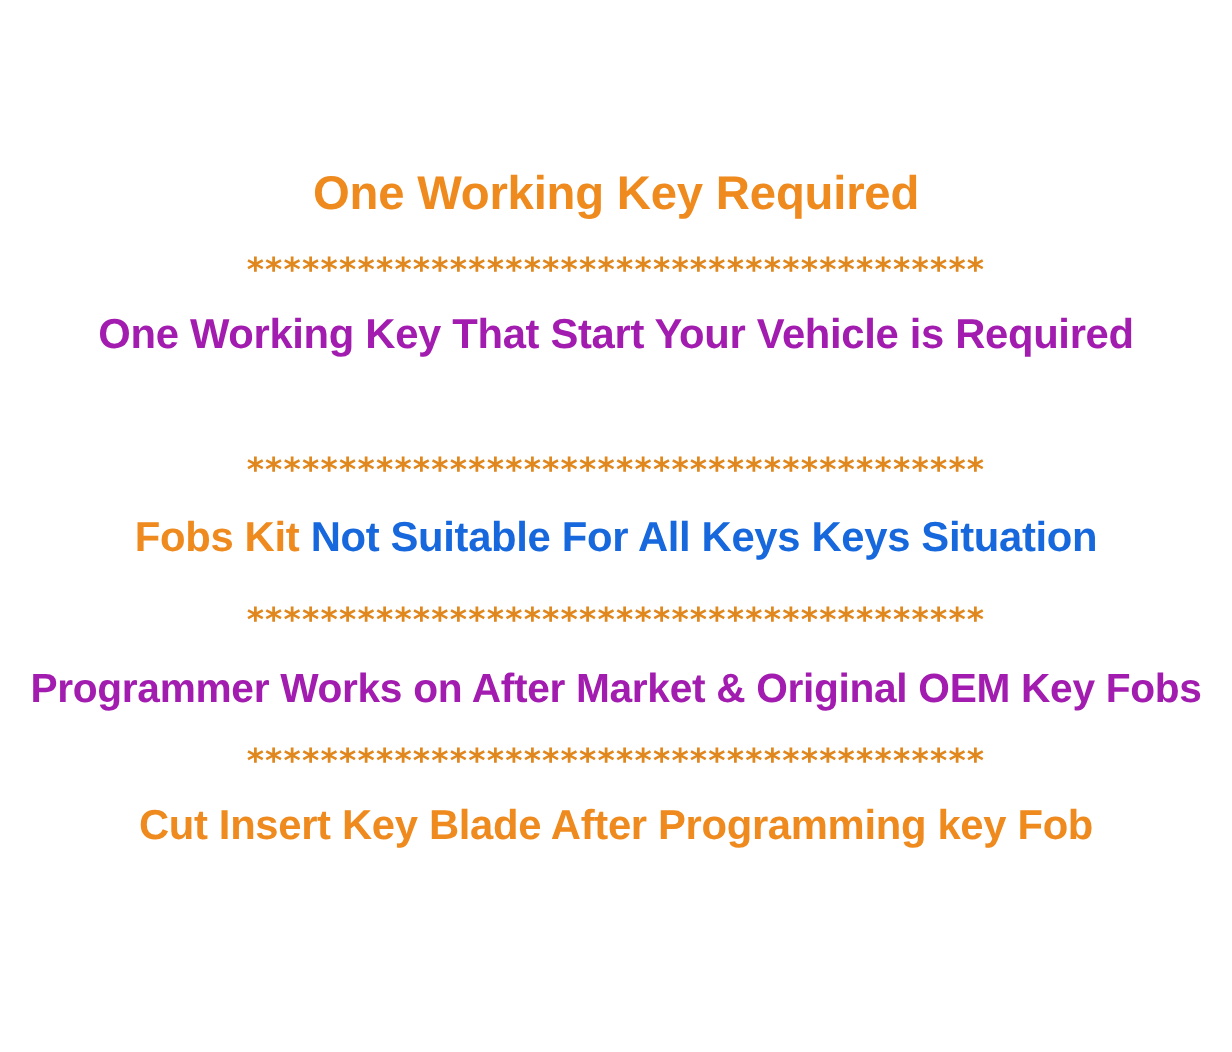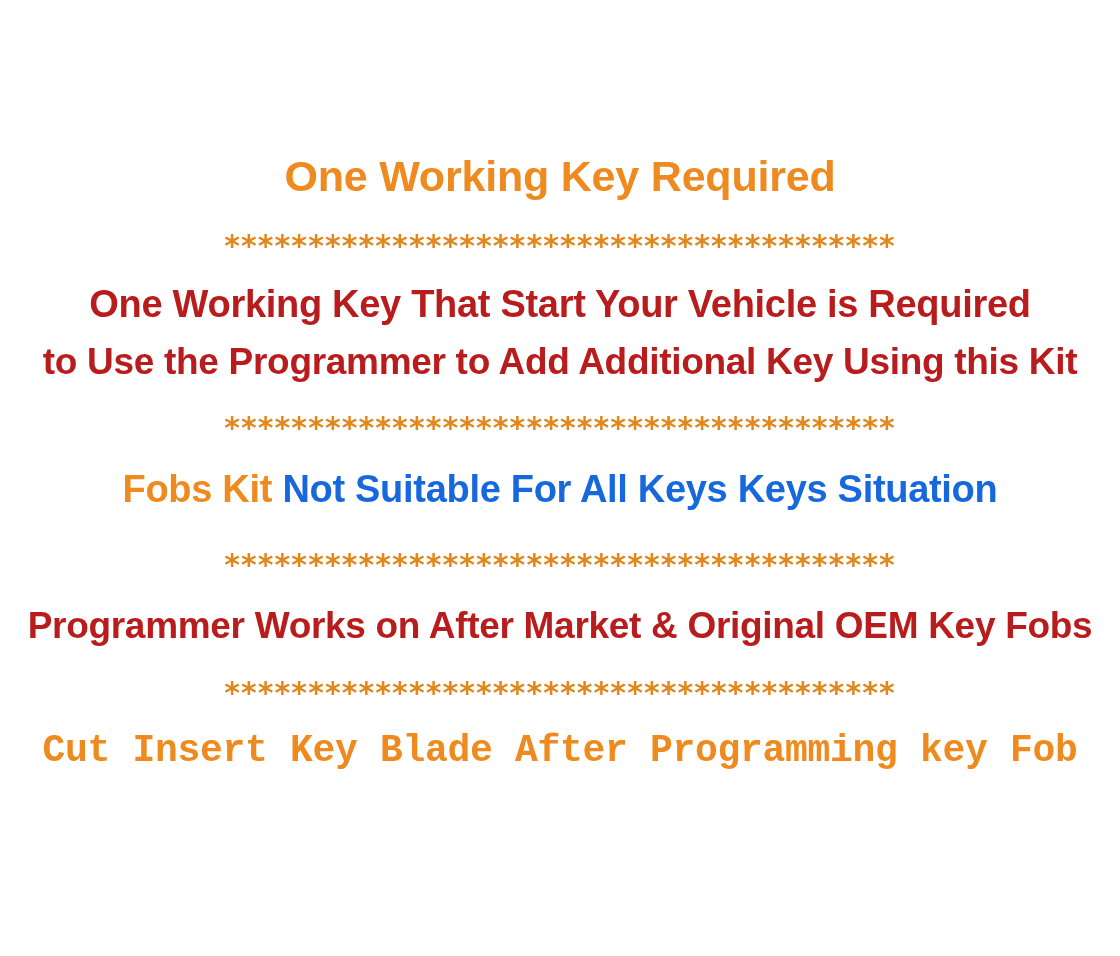--- a/index.html
+++ b/index.html
@@ -37,27 +37,26 @@
   .stars {
     font-size: 30px;
     font-weight: bold;
     letter-spacing: 1.1px;
     color: #e0871d;
     font-family: "DejaVu Sans", sans-serif;
   }
   .blue {
     font-size: 38px;
     letter-spacing: -0.3px;
-    color: #b91c1c;
+    color: #a21caf;
   }
   .orange {
     font-size: 38px;
     letter-spacing: -0.3px;
     color: #ee8a1e;
-    font-family: Liberation Mono, monospace;
   }
   .mixed {
     font-size: 38px;
     letter-spacing: -0.3px;
     color: #1668dc;
   }
   .mixed .hl {
     color: #ee8a1e;
   }
   .wide {
@@ -68,21 +67,20 @@
 <body>
 
 <div id="page">
 
   <div class="line title" style="top:155px">One Working Key Required</div>
 
   <div class="line stars" style="top:231px">****************************************</div>
 
   <div class="line blue" style="top:285px">One Working Key That Start Your Vehicle is Required</div>
 
-  <div class="line blue wide" style="top:343px">to Use the Programmer to Add Additional Key Using this Kit</div>
 
   <div class="line stars" style="top:413px">****************************************</div>
 
   <div class="line mixed" style="top:470px"><span class="hl">Fobs Kit</span><span> Not Suitable For All Keys Keys Situation</span></div>
 
   <div class="line stars" style="top:550px">****************************************</div>
 
   <div class="line blue wide" style="top:607px">Programmer Works on After Market &amp; Original OEM Key Fobs</div>
 
   <div class="line stars" style="top:678px">****************************************</div>

